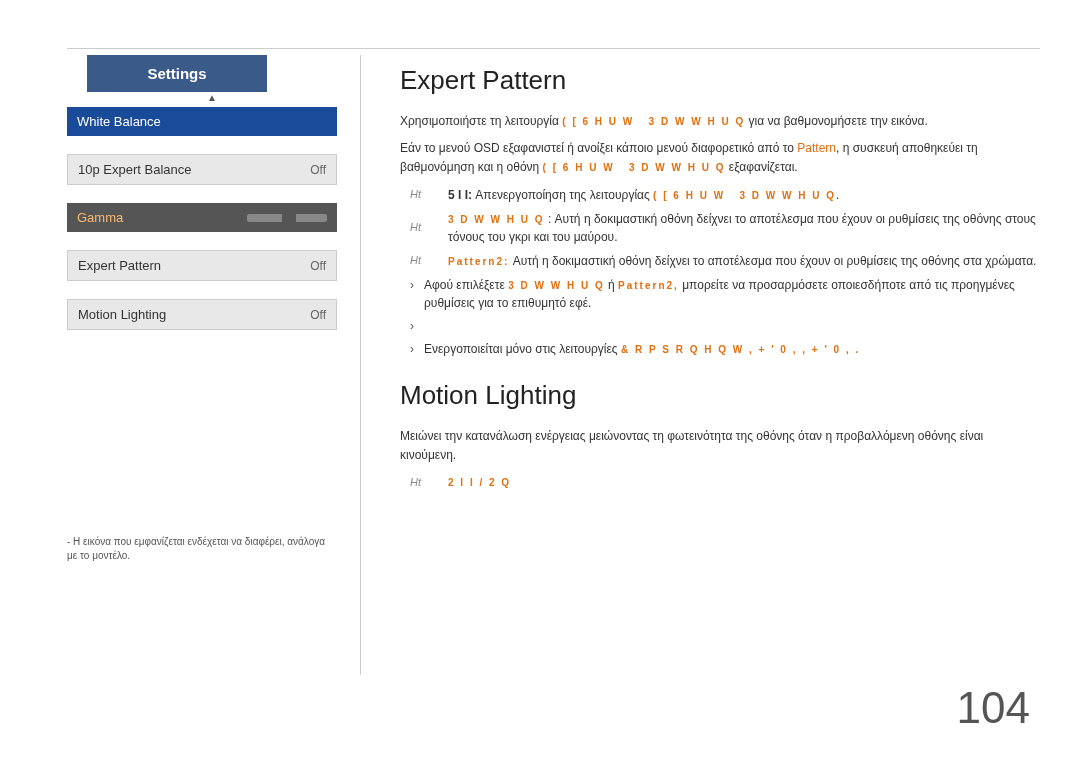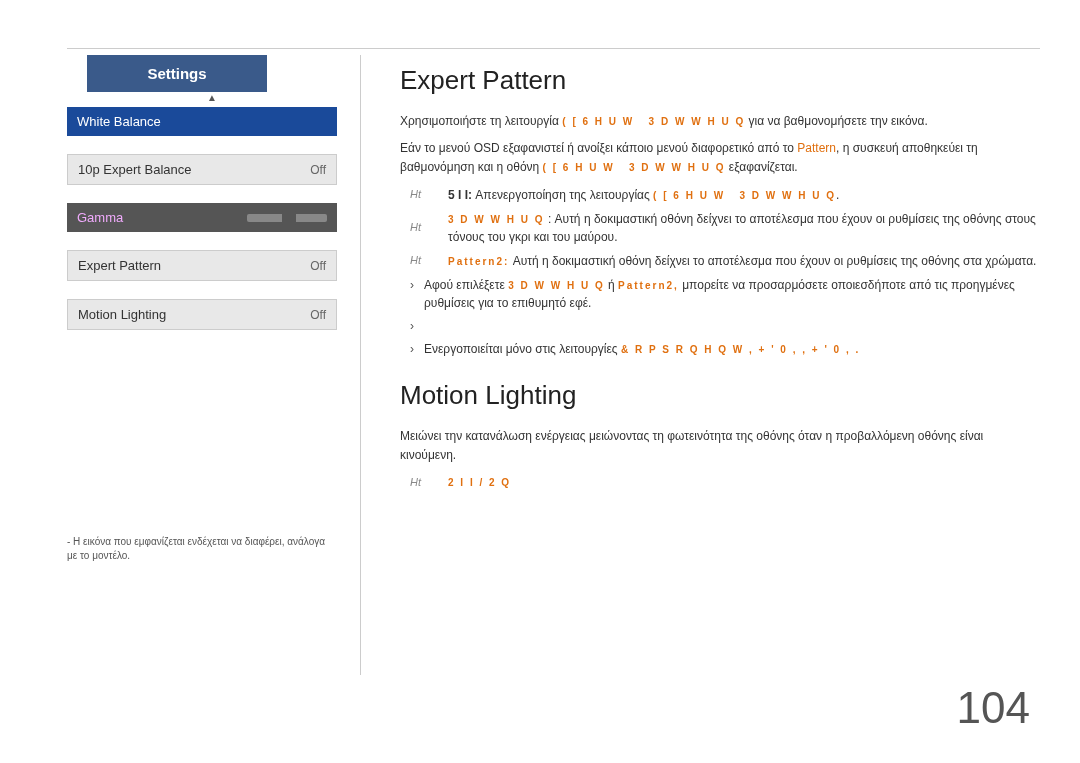--- a/index.html
+++ b/index.html
@@ -67,21 +67,21 @@
     }
 
     .menu-item.light {
       background: #e8e8e8;
       color: #333;
       border: 1px solid #ccc;
     }
 
     .menu-item.gamma {
       background: #555;
-      color: #f0abfc;
+      color: #fdba74;
     }
 
     .menu-item.expert {
       background: #e8e8e8;
       color: #333;
       border: 1px solid #ccc;
     }
 
     .menu-item.motion {
       background: #e8e8e8;

